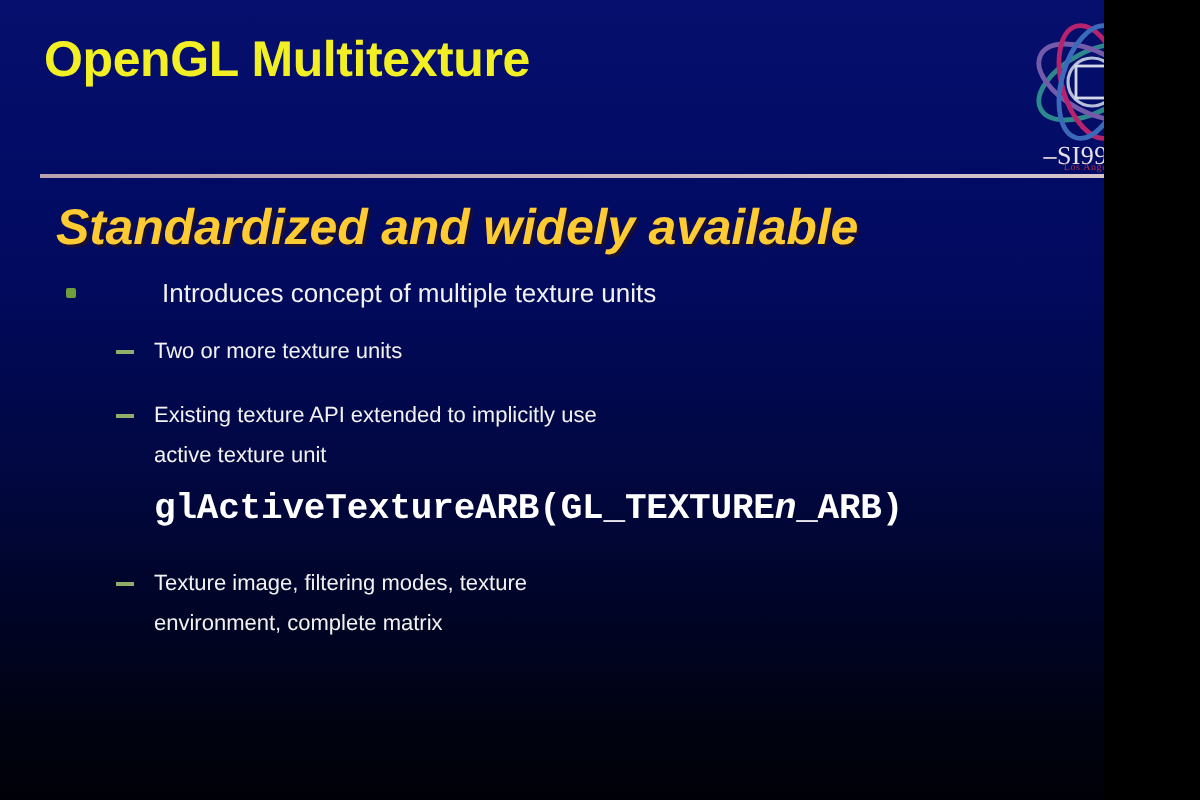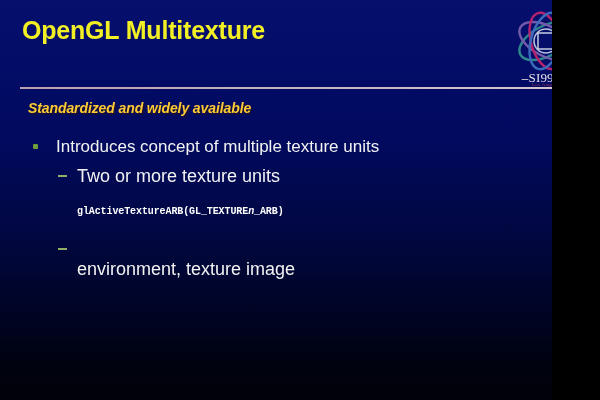--- a/index.html
+++ b/index.html
@@ -89,71 +89,71 @@
     font-size: 5px;
     letter-spacing: 0.3px;
   }
 
   
   .subtitle {
     position: absolute;
     left: 28px;
     top: 100px;
     color: #ffcb33;
-    font-size: 14px;
+    font-size: 25px;
     font-weight: bold;
     font-style: italic;
     text-shadow: 1.5px 1.5px 0 #1a0f33;
     letter-spacing: -0.1px;
   }
 
   
   .body {
     position: absolute;
     left: 0;
     top: 136px;
     width: 600px;
   }
   .row {
     position: relative;
     color: #f2f2f2;
   }
   .lvl1 {
-    padding-left: 56px;
-    font-size: 17px;
+    padding-left: 81px;
+    font-size: 13px;
     line-height: 22px;
     margin-bottom: 8px;
   }
   .lvl1 .dot {
     position: absolute;
     left: 33px;
     top: 8px;
     width: 5px;
     height: 5px;
     background: #6f9e3c;
     border-radius: 1px;
   }
   .lvl2 {
     padding-left: 77px;
-    font-size: 18px;
+    font-size: 11px;
     line-height: 20px;
     margin-bottom: 7px;
   }
   .lvl2 .dash {
     position: absolute;
     left: 58px;
     top: 9px;
     width: 9px;
     height: 2px;
     background: #8fae68;
   }
   .code {
     padding-left: 77px;
     font-family: "Liberation Mono", "DejaVu Sans Mono", monospace;
-    font-size: 10px;
+    font-size: 18px;
     font-weight: bold;
     line-height: 20px;
     color: #ffffff;
     letter-spacing: -0.1px;
     margin-bottom: 12px;
     margin-top: 4px;
   }
   .code .ital {
     font-style: italic;
   }
@@ -199,28 +199,33 @@
       <span>Introduces concept of multiple texture units</span>
     </div>
 
     <div class="row lvl2">
       <span class="dash"></span>
       <span>Two or more texture units</span>
     </div>
 
     <div class="spacer-sm"></div>
 
+    <div class="row lvl2">
+      <span class="dash"></span>
+      <span>Existing texture API extended to implicitly use</span><br>
+      <span>active texture unit</span>
+    </div>
 
     <div class="row code">
       <span>glActiveTextureARB(GL_TEXTURE</span><span class="ital">n</span><span>_ARB)</span>
     </div>
 
 
     <div class="spacer-sm"></div>
 
     <div class="row lvl2">
       <span class="dash"></span>
-      <br>
-      <span>environment, texture image</span>
+      <span>Texture image, filtering modes, texture</span><br>
+      <span>environment, complete matrix</span>
     </div>
 
   </div>
 </div>
 
 </body></html>

